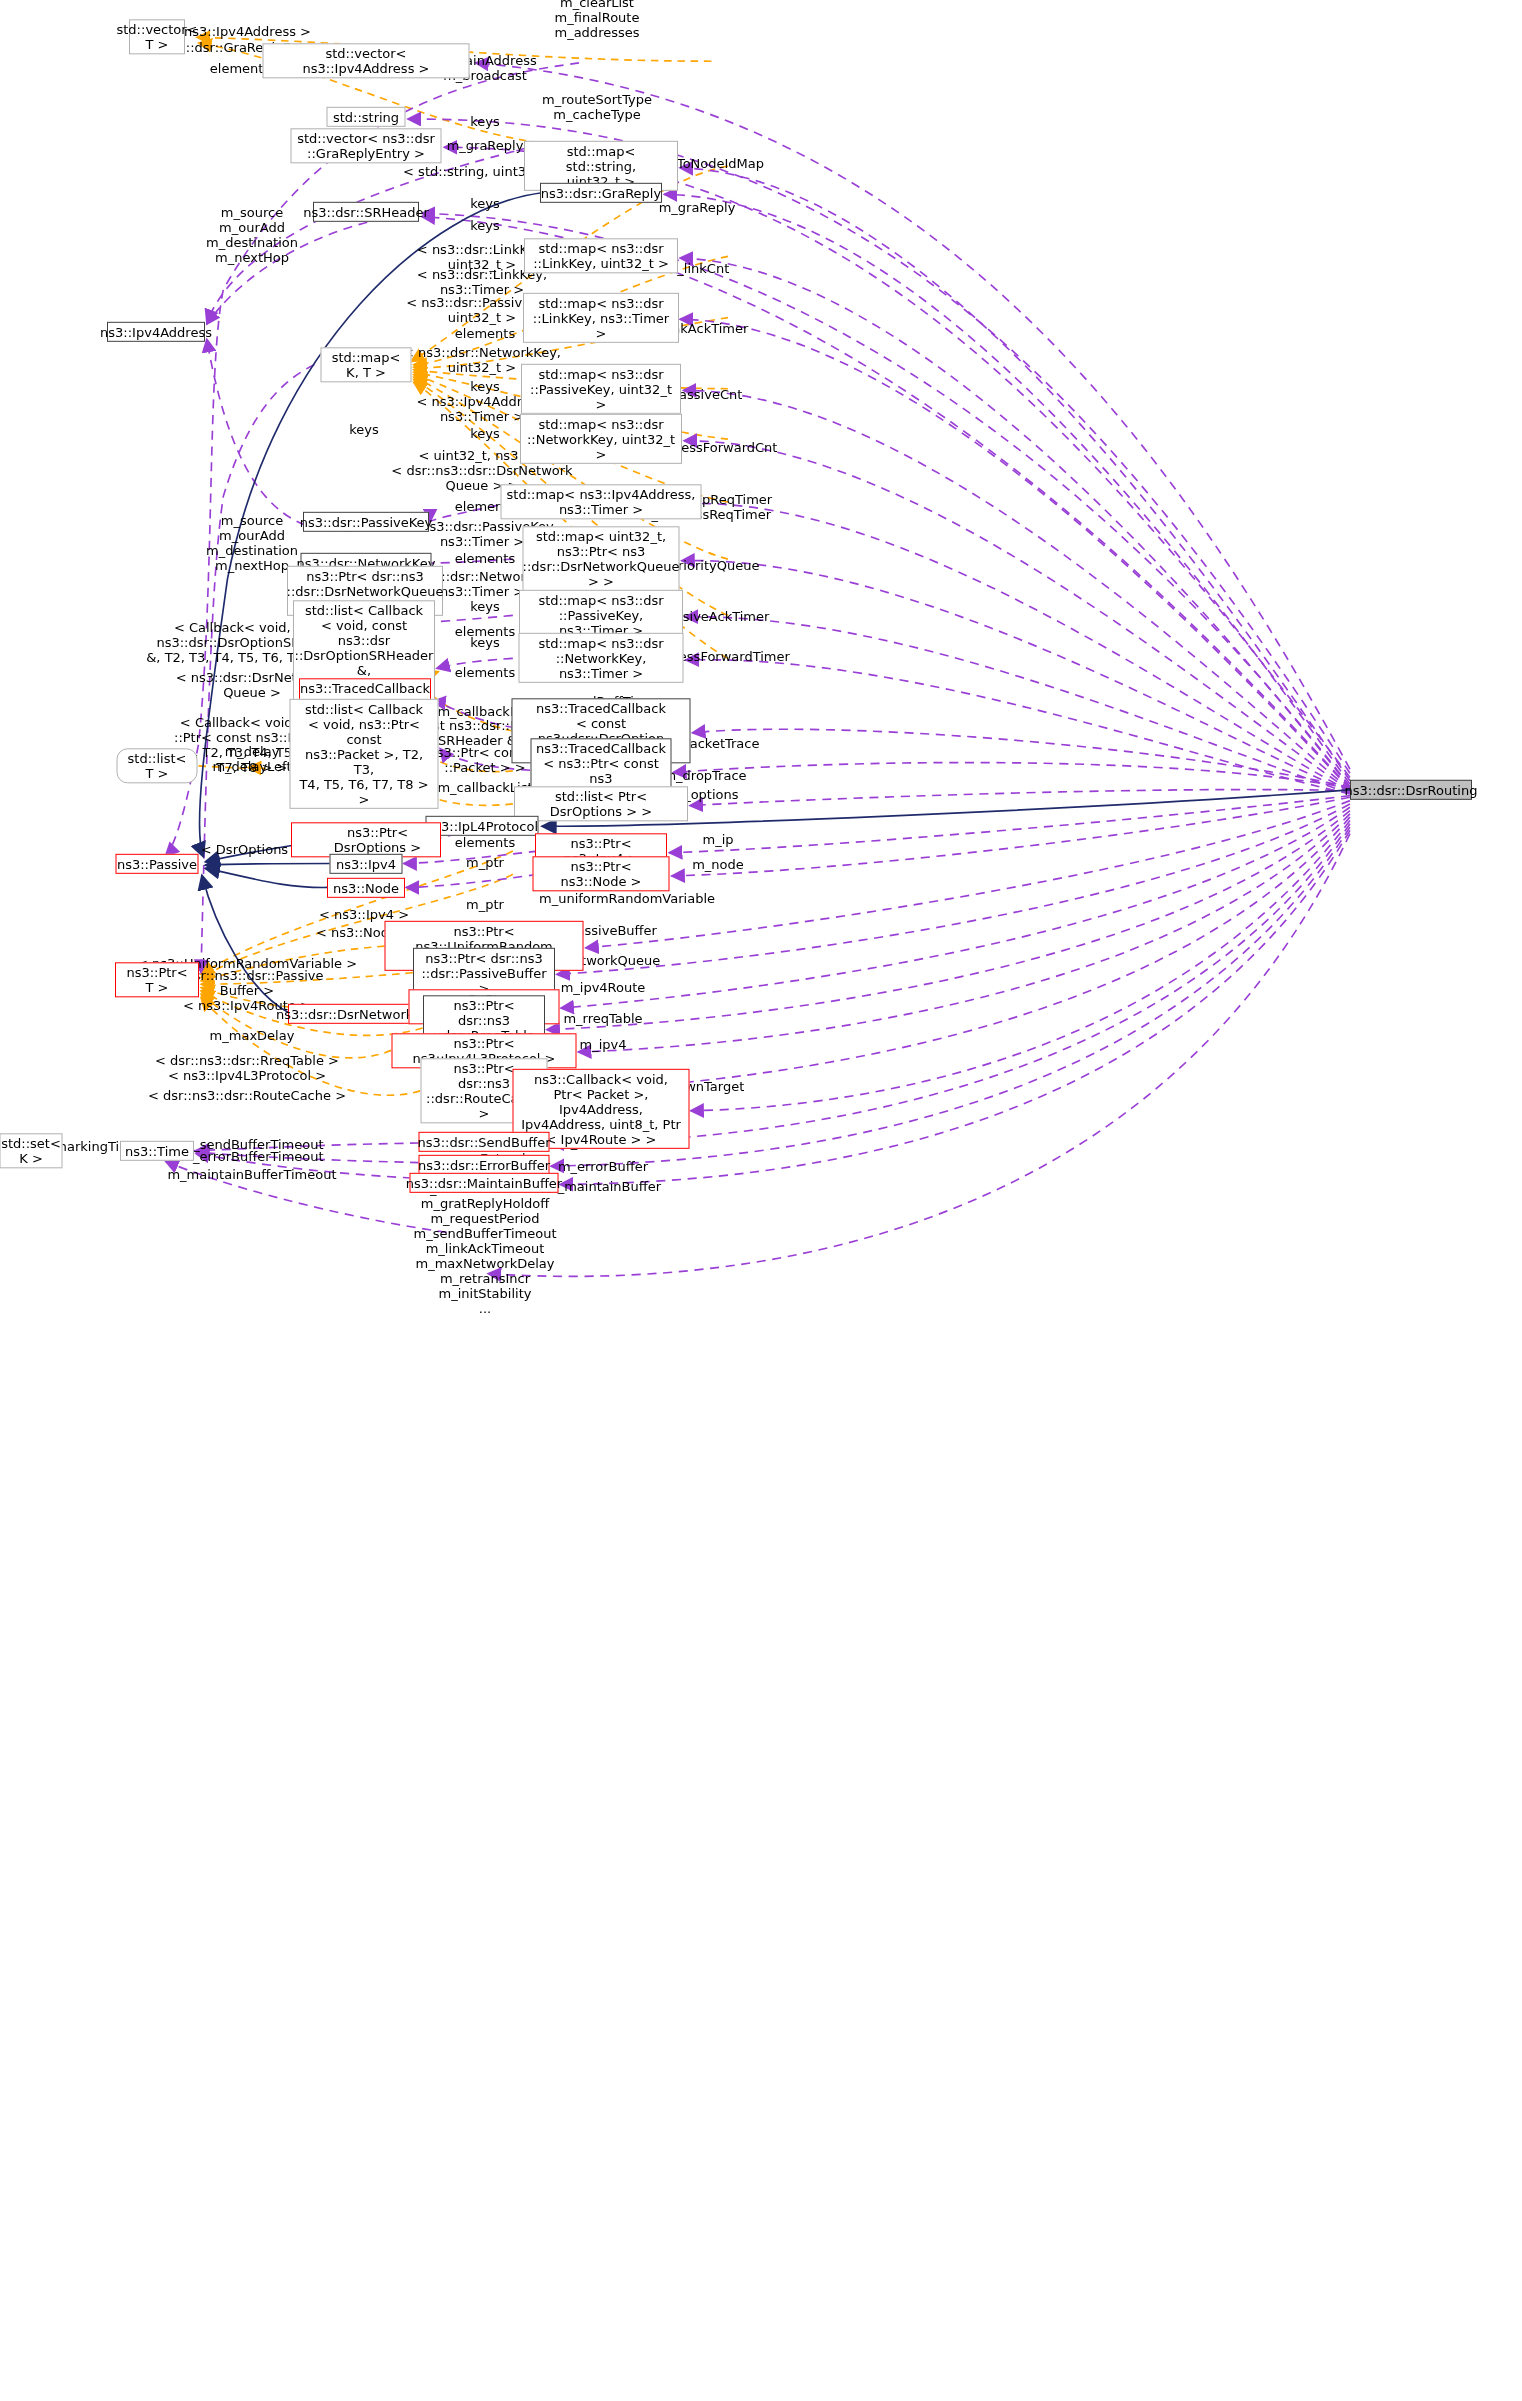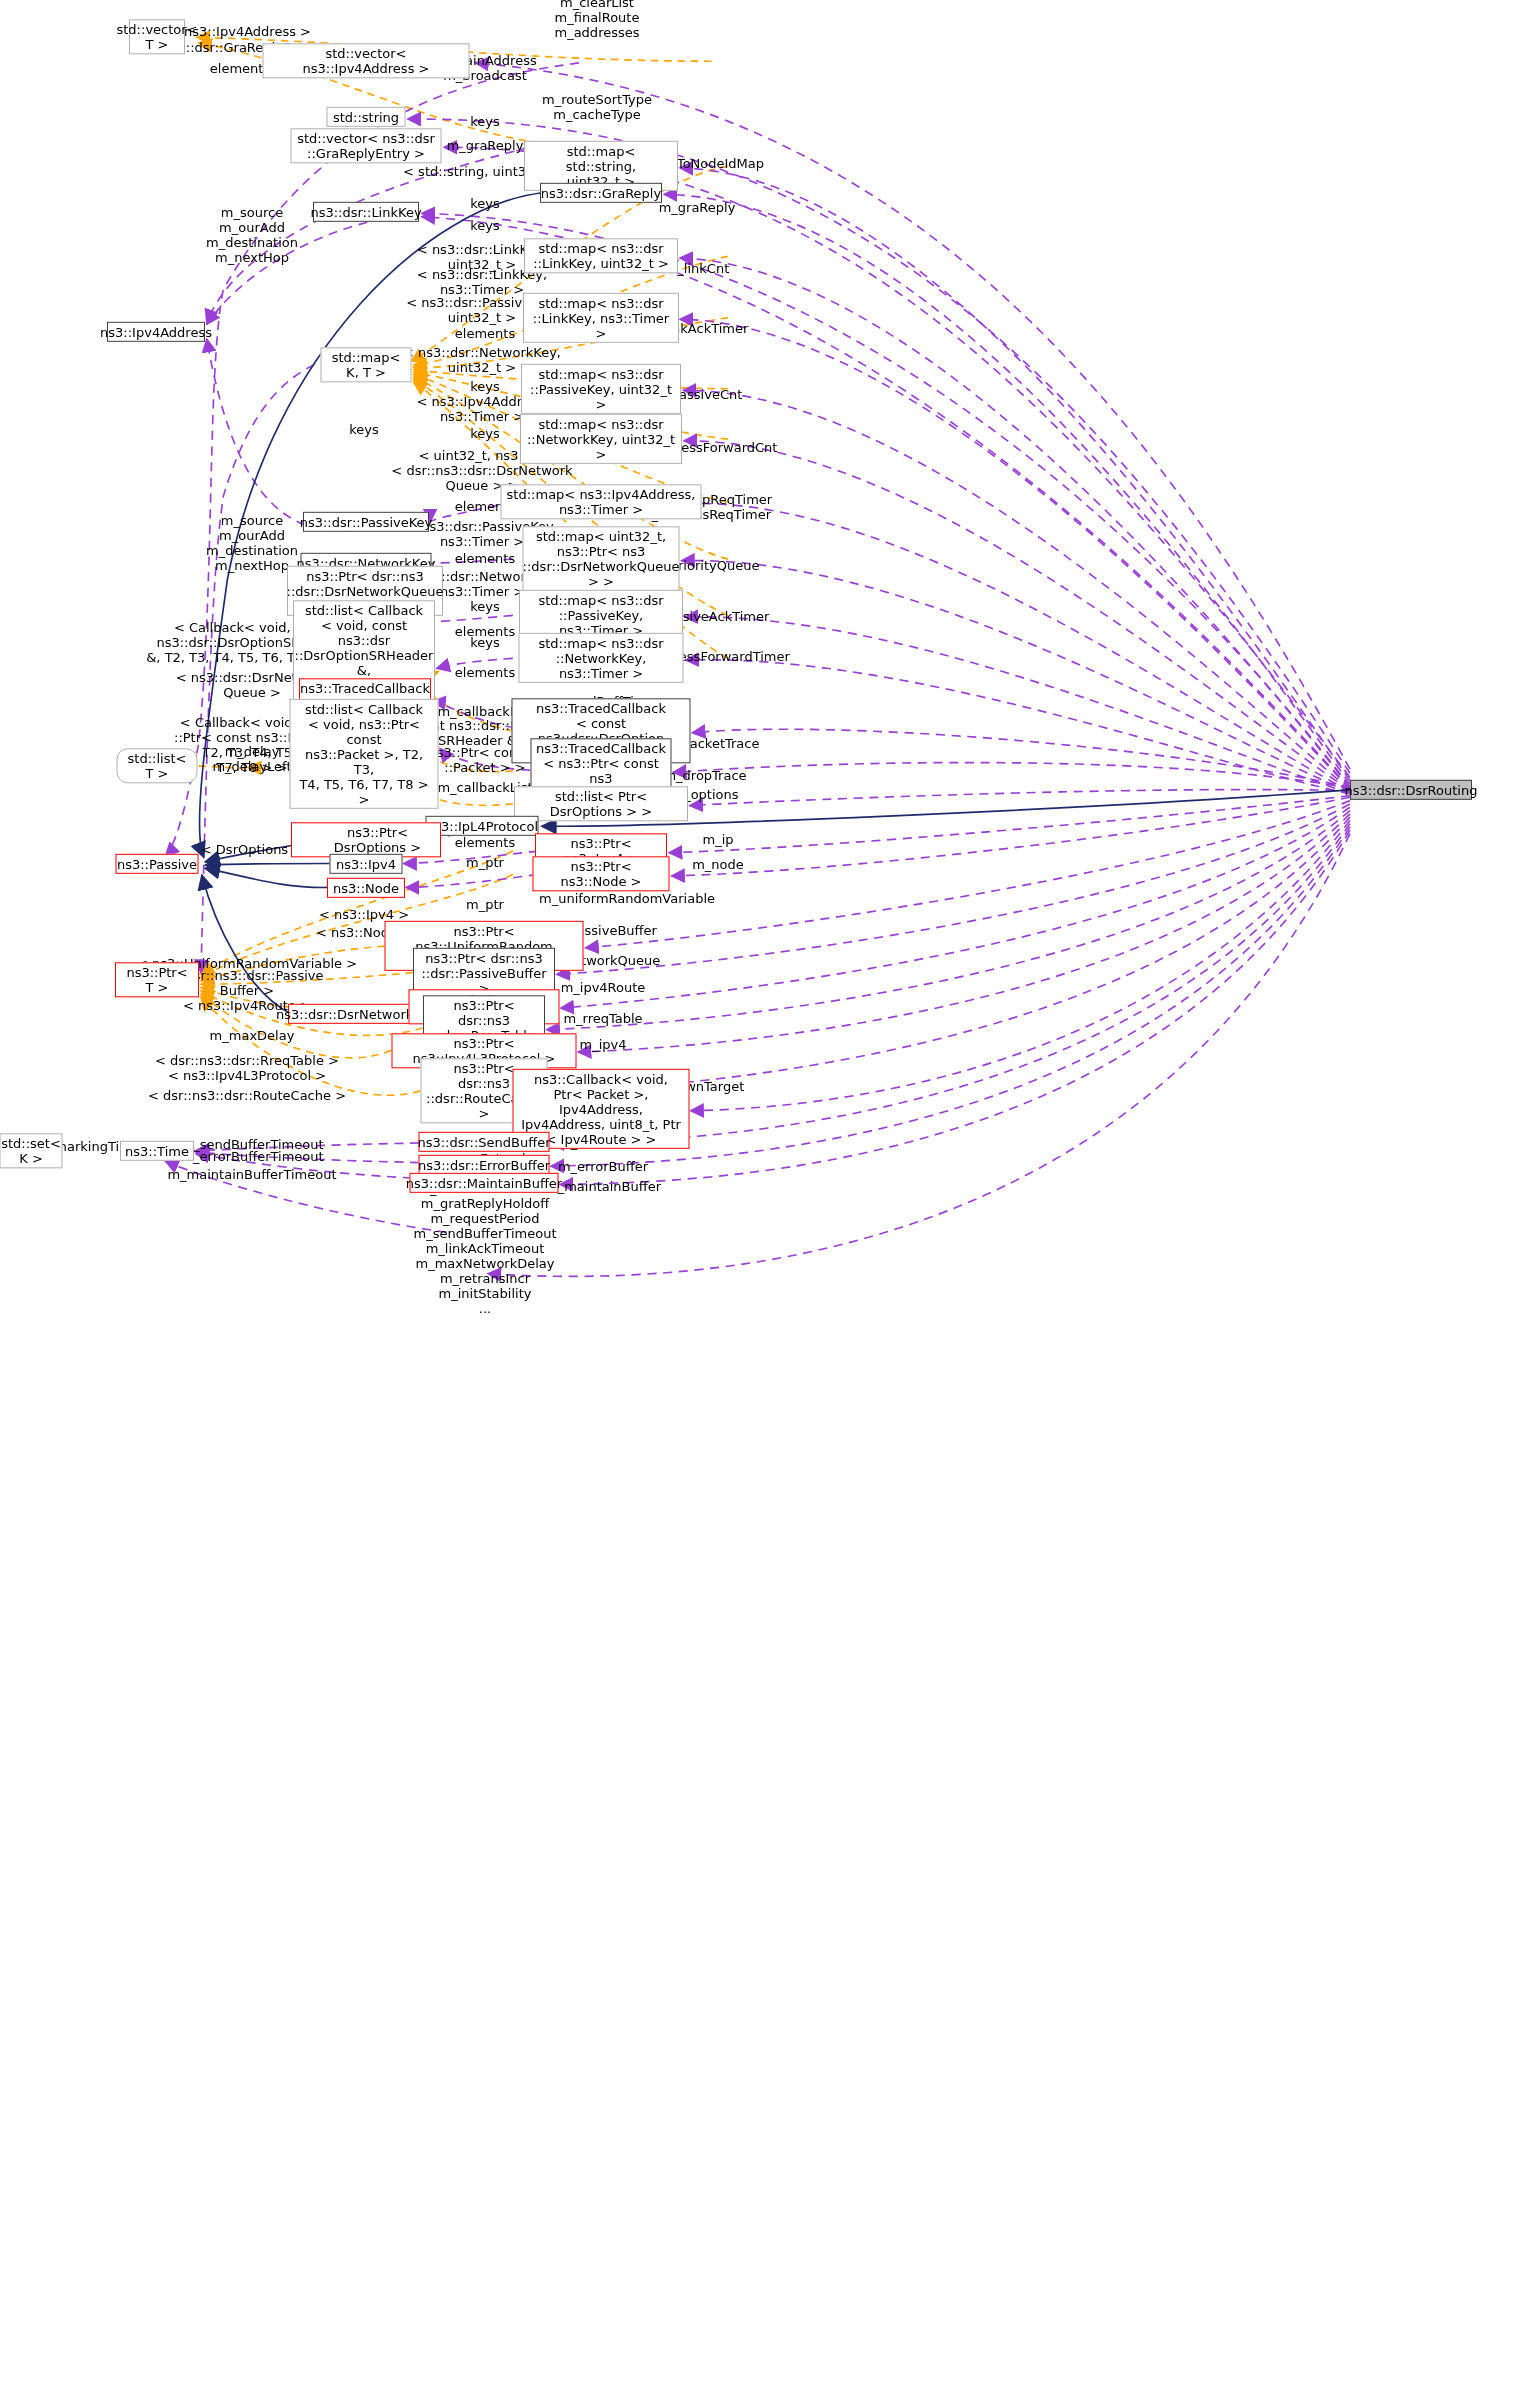--- a/index.html
+++ b/index.html
@@ -149,21 +149,21 @@
     </g>
   </svg>
 <div class="node" style="left: 157px; top: 37px; width: 56px; min-height: 20px;">std::vector&lt; T &gt;</div>
     <div class="node" style="left: 366px; top: 61px; width: 207px; min-height: 20px;">std::vector&lt; ns3::Ipv4Address &gt;</div>
     <div class="node" style="left: 366px; top: 117px; width: 79px; min-height: 20px;">std::string</div>
     <div class="node" style="left: 366px; top: 146px; width: 151px; min-height: 35px;">std::vector&lt; ns3::dsr
 ::GraReplyEntry &gt;</div>
     <div class="node" style="left: 601px; top: 166px; width: 154px; min-height: 35px;">std::map&lt; std::string,
 uint32_t &gt;</div>
     <div class="node dark" style="left: 601px; top: 193px; width: 122px; min-height: 20px;">ns3::dsr::GraReply</div>
-    <div class="node dark" style="left: 366px; top: 212px; width: 106px; min-height: 20px;">ns3::dsr::LinkKey</div>
+    <div class="node dark" style="left: 366px; top: 212px; width: 106px; min-height: 20px;">ns3::dsr::SRHeader</div>
     <div class="node" style="left: 601px; top: 256px; width: 154px; min-height: 35px;">std::map&lt; ns3::dsr
 ::LinkKey, uint32_t &gt;</div>
     <div class="node" style="left: 601px; top: 318px; width: 156px; min-height: 35px;">std::map&lt; ns3::dsr
 ::LinkKey, ns3::Timer &gt;</div>
     <div class="node dark" style="left: 156px; top: 332px; width: 98px; min-height: 20px;">ns3::Ipv4Address</div>
     <div class="node" style="left: 366px; top: 365px; width: 91px; min-height: 20px;">std::map&lt; K, T &gt;</div>
     <div class="node" style="left: 601px; top: 389px; width: 160px; min-height: 35px;">std::map&lt; ns3::dsr
 ::PassiveKey, uint32_t &gt;</div>
     <div class="node" style="left: 601px; top: 439px; width: 162px; min-height: 35px;">std::map&lt; ns3::dsr
 ::NetworkKey, uint32_t &gt;</div>

